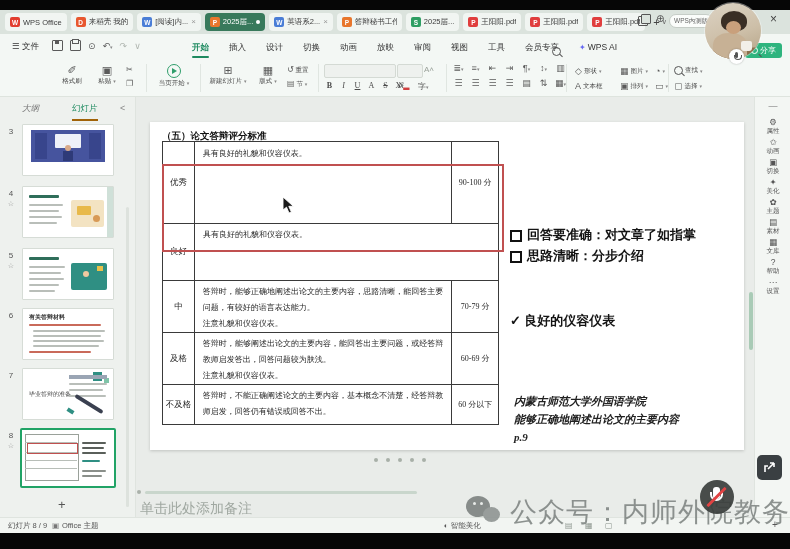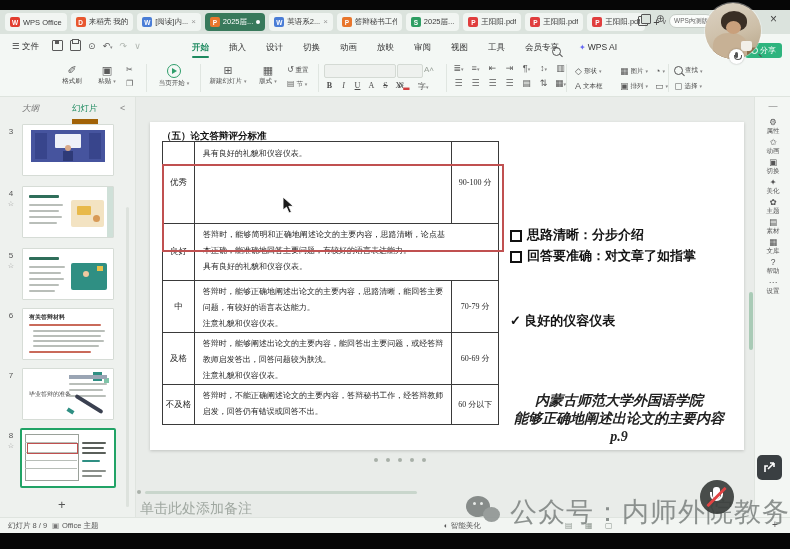--- a/index.html
+++ b/index.html
@@ -63,21 +63,21 @@
   .caret{font-size:5px;color:#888;}
   .user-pill{left:716px;top:5px;height:17px;display:flex;align-items:center;gap:3px;background:#4a4a4a;border-radius:9px;padding:0 6px 0 2px;z-index:31;}
   .user-pill .uname{color:#fff;font-size:8px;}
   .pavatar{width:12px;height:12px;border-radius:50%;background:#f08a3c;position:relative;overflow:hidden;}
   .pavatar:before{content:"";position:absolute;left:4px;top:2px;width:4px;height:4px;border-radius:50%;background:#fff;}
   .pavatar:after{content:"";position:absolute;left:2px;top:7px;width:8px;height:6px;border-radius:50%;background:#fff;}
   
   .sidebar{left:0;top:97px;width:136px;height:420px;background:#eef1ee;border-right:1px solid #dfe4df;z-index:20;box-sizing:border-box;}
   .sb-tabs{position:absolute;left:0;top:6px;width:136px;font-size:8.5px;color:#777;}
   .sb-tab{position:absolute;top:0;}
-  .sb-tab.active{color:#1d8a5f;border-bottom:8px solid #a16207;padding-bottom:4px;}
+  .sb-tab.active{color:#1d8a5f;border-bottom:2px solid #a16207;padding-bottom:4px;}
   .sb-collapse{position:absolute;left:120px;top:0;color:#888;font-size:9px;}
   .thumbnum{position:absolute;font-size:8px;color:#555;width:14px;text-align:center;}
   .thumbstar{position:absolute;font-size:7px;color:#8a8a8a;width:14px;text-align:center;}
   .thumb{position:absolute;left:22px;width:90px;height:50px;background:#fff;border:1px solid #d6dcd6;border-radius:1px;overflow:hidden;}
   .thumb.sel{left:20px;width:92px;height:56px;border:2px solid #21a366;border-radius:2px;}
   .tline{position:absolute;height:2px;border-radius:1px;background:#b9beb9;}
   .sb-scroll{left:126px;top:110px;width:3px;height:300px;background:#dde2dd;border-radius:2px;}
   .add-slide{left:58px;top:497px;font-size:13px;color:#555;z-index:21;}
   
   .slide{left:150px;top:122px;width:594px;height:328px;background:#fff;box-shadow:0 1px 3px rgba(0,0,0,.18);z-index:5;}
@@ -90,21 +90,21 @@
   .tc.g{width:31px;display:flex;align-items:center;justify-content:center;font-size:8.5px;}
   .tc.c{width:259px;padding:3px 8px 0;font-size:8px;line-height:16px;text-align:justify;}
   .tc.s{width:47px;display:flex;align-items:center;justify-content:center;font-size:8px;}
   .thead{height:24px;}
   .thead .tc{display:flex;align-items:center;justify-content:center;font-size:8.5px;padding:0;line-height:normal;}
   .redbox{position:absolute;left:12px;top:42px;width:338px;height:84px;border:2px solid #c05050;z-index:6;}
   .checklist{position:absolute;left:360px;top:106px;font-family:"Liberation Serif","DejaVu Serif",serif;}
   .chk-item{display:flex;align-items:flex-start;gap:5px;margin-bottom:7px;font-size:13px;font-weight:bold;color:#141414;line-height:14px;}
   .chk-box{width:8px;height:8px;border:2px solid #111;margin-top:2px;flex:none;}
   .chk-done{position:absolute;left:360px;top:190px;font-size:13px;font-weight:bold;color:#141414;font-family:"Liberation Serif","DejaVu Serif",serif;}
-  .src{position:absolute;left:364px;top:270px;font-size:14px;font-weight:bold;font-style:italic;line-height:18px;color:#222;font-family:"Liberation Serif","DejaVu Serif",serif;text-align:center;}
+  .src{position:absolute;left:364px;top:270px;font-size:11px;font-weight:bold;font-style:italic;line-height:18px;color:#222;font-family:"Liberation Serif","DejaVu Serif",serif;}
   .pagedots{left:374px;top:458px;display:flex;gap:8px;z-index:6;}
   .pagedots i{width:4px;height:4px;border-radius:50%;background:#a8b0a8;}
   .cursor{left:281px;top:196px;z-index:45;}
   .canvas-vscroll{left:749px;top:292px;width:4px;height:58px;background:#a9cbb6;border-radius:2px;z-index:21;}
   .canvas-hscroll{left:145px;top:491px;width:272px;height:3px;background:#c9d6cc;border-radius:2px;z-index:21;}
   .hscroll-dot{left:137px;top:490px;width:4px;height:4px;border-radius:50%;background:#aab2aa;z-index:21;}
   .notes-ph{left:140px;top:500px;font-size:14px;color:#a0a8a1;z-index:21;}
   
   .rpanel{left:754px;top:97px;width:36px;height:420px;background:#f3f6f3;border-left:1px solid #dfe4df;z-index:20;box-sizing:border-box;}
   .rp-collapse{position:absolute;left:0;top:4px;width:36px;text-align:center;color:#888;font-size:9px;}
@@ -447,21 +447,20 @@
     <div class="trow" style="height: 81px;">
           <div class="tc g">优秀</div>
           <div class="tc c" style="line-height: 18.5px;">
             <div>具有良好的礼貌和仪容仪表。</div>
           </div>
           <div class="tc s">90-100 分</div>
         </div>
         <div class="trow" style="height: 57px;">
           <div class="tc g">良好</div>
           <div class="tc c">
-            <div>答辩时，能够简明和正确地阐述论文的主要内容，思路清晰，论点基本正确，能准确地回答主要问题，有较好的语言表达能力。</div>
             <div>具有良好的礼貌和仪容仪表。</div>
           </div>
         </div>
         <div class="trow" style="height: 52px;">
           <div class="tc g">中</div>
           <div class="tc c">
             <div>答辩时，能够正确地阐述出论文的主要内容，思路清晰，能回答主要问题，有较好的语言表达能力。</div>
             <div>注意礼貌和仪容仪表。</div>
           </div>
           <div class="tc s">70-79 分</div>
@@ -470,34 +469,34 @@
           <div class="tc g">及格</div>
           <div class="tc c">
             <div>答辩时，能够阐述出论文的主要内容，能回答出主要问题，或经答辩教师启发答出，回答问题较为肤浅。</div>
             <div>注意礼貌和仪容仪表。</div>
           </div>
           <div class="tc s">60-69 分</div>
         </div>
         <div class="trow" style="height: 40px;">
           <div class="tc g">不及格</div>
           <div class="tc c">
-            <div>答辩时，不能正确阐述论文的主要内容，答辩秘书工作，经答辩教师启发，回答仍有错误或回答不出。</div>
+            <div>答辩时，不能正确阐述论文的主要内容，基本概念不清楚，经答辩教师启发，回答仍有错误或回答不出。</div>
           </div>
           <div class="tc s">60 分以下</div>
         </div>
       </div>
     <div class="redbox"></div>
     <div class="checklist" id="checklist">
         <div class="chk-item">
           <span class="chk-box"></span>
-          <span>思路清晰：分步介绍</span>
+          <span>回答要准确：对文章了如指掌</span>
         </div>
         <div class="chk-item">
           <span class="chk-box"></span>
-          <span>回答要准确：对文章了如指掌</span>
+          <span>思路清晰：分步介绍</span>
         </div>
       </div>
     <div class="chk-done">
       <span>✓</span>
       <span>良好的仪容仪表</span>
     </div>
     <div class="src">
       <div>内蒙古师范大学外国语学院</div>
       <div>能够正确地阐述出论文的主要内容</div>
       <div>p.9</div>

